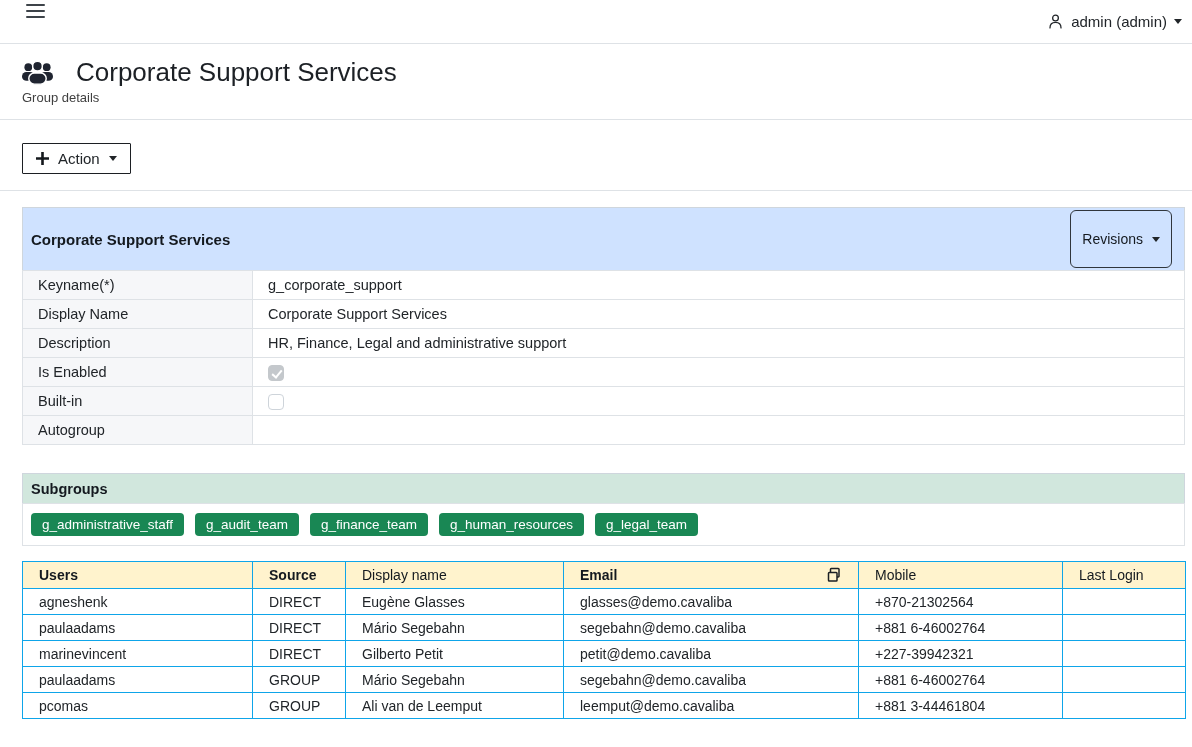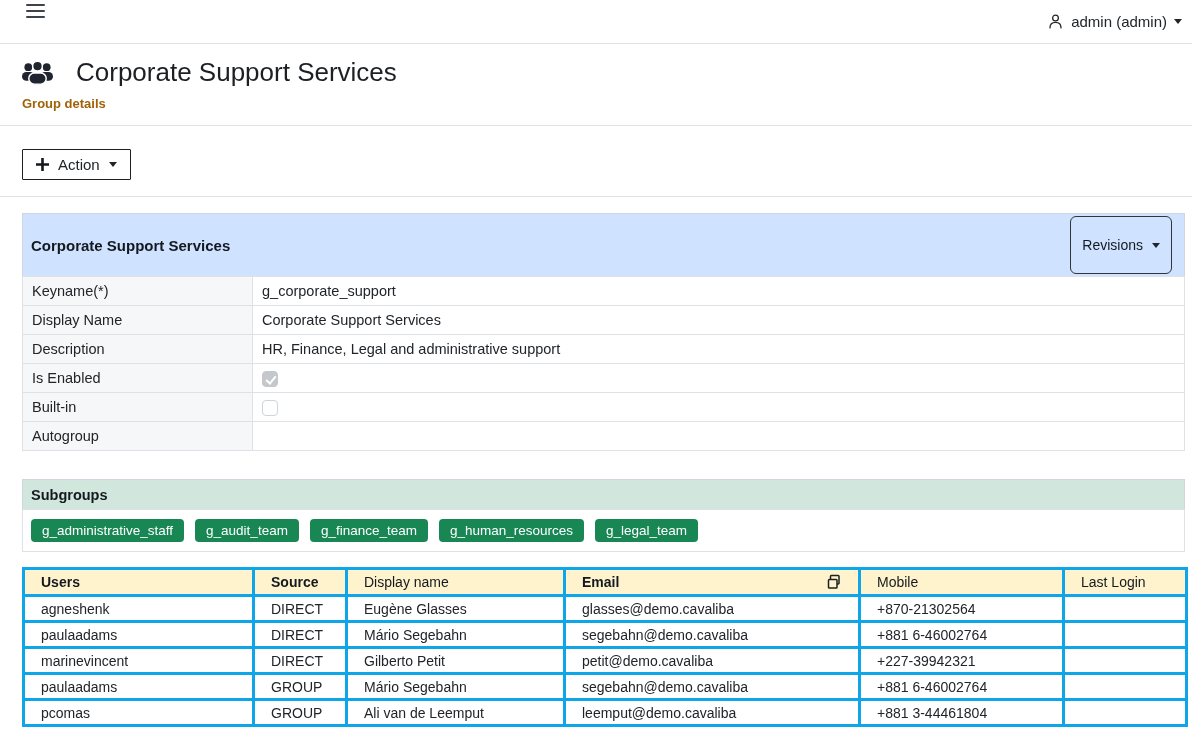--- a/index.html
+++ b/index.html
@@ -12,21 +12,21 @@
   .hamburger { display: flex; flex-direction: column; gap: 4px; cursor: pointer; padding: 4px 2px; }
   .hamburger span { display: block; width: 19px; height: 2px; background: #3d4349; border-radius: 1px; }
   .user-menu { display: flex; align-items: center; gap: 7px; font-size: 15px; cursor: pointer; }
   .caret { width: 0; height: 0; border-left: 4px solid transparent; border-right: 4px solid transparent;
     border-top: 5px solid #212529; display: inline-block; }
 
   
   .page-head { padding: 13px 22px 0 22px; }
   .title-row { display: flex; align-items: center; gap: 23px; }
   .page-title { font-size: 26px; font-weight: 400; color: #1c2025; }
-  .page-subtitle { font-size: 13px; color: #a16207; margin-top: 8px; font-weight: bold; }
+  .page-subtitle { font-size: 13px; color: #404040; margin-top: 2px; }
   hr.rule { border: none; border-top: 1px solid #dee2e6; margin-top: 14px; }
 
   
   .action-bar { padding: 23px 22px 16px 22px; }
   .btn-action { display: inline-flex; align-items: center; gap: 9px; background: #fff;
     border: 1px solid #1c1f23; border-radius: 1px; padding: 6px 13px; font-size: 15px;
     font-family: inherit; color: #212529; cursor: pointer; }
   .btn-action .caret { border-top-width: 5px; }
 
   
@@ -36,38 +36,38 @@
   .panel { margin-top: 16px; }
   .panel-head { display: flex; align-items: center; justify-content: space-between;
     border: 1px solid #cfd6dd; border-bottom: none; padding: 2px 8px; min-height: 33px; }
   .panel-head.blue { background: #cfe2ff; }
   .panel-head.green { background: #d1e7dd; min-height: 30px; }
   .panel-title { font-size: 15px; font-weight: 700; color: #14191f; }
   .btn-revisions { display: inline-flex; align-items: center; gap: 9px; background: #cfe2ff;
     border: 1px solid #30363c; border-radius: 6px; padding: 20px 11px; font-size: 14px;
     font-family: inherit; color: #14191f; cursor: pointer; margin-right: 4px; }
   table.detail { width: 100%; border-collapse: collapse; table-layout: fixed; font-size: 14.5px; }
-  table.detail td { border: 1px solid #dee2e6; padding: 4px 9px; height: 29px; vertical-align: middle; }
+  table.detail td { border: 1px solid #dee2e6; padding: 4px 15px; height: 29px; vertical-align: middle; }
   table.detail td.lbl { width: 230px; background: #f6f7f9; }
   .cb { display: inline-block; width: 16px; height: 16px; border-radius: 4px;
     border: 1px solid #ced4da; background: #fff; position: relative; vertical-align: middle; }
   .cb.checked { background: #c4c8cc; border-color: #c4c8cc; }
   .cb.checked::after { content: ""; position: absolute; left: 5px; top: 2px; width: 4px; height: 8px;
     border: solid #fff; border-width: 0 2px 2px 0; transform: rotate(40deg); }
 
   
   .panel.subgroups { margin-top: 28px; }
   .badges-row { border: 1px solid #dee2e6; padding: 9px 8px; display: flex; gap: 11px; background: #fff; }
   .badge { background: #198754; color: #fff; font-size: 13.5px; padding: 5px 11px;
     border-radius: 4px; cursor: pointer; line-height: 1; display: inline-flex; align-items: center; height: 23px; }
 
   
   table.users { width: 100%; border-collapse: collapse; table-layout: fixed;
     font-size: 14px; margin-top: 15px; }
-  table.users th, table.users td { border: 3px solid #0ea5e9; padding: 3px 16px;
+  table.users th, table.users td { border: 1px solid #0ea5e9; padding: 3px 16px;
     text-align: left; height: 27px; vertical-align: middle; overflow: hidden; white-space: nowrap; }
   table.users th { background: #fff3cd; font-weight: 400; color: #14191f; }
   table.users th.bold { font-weight: 700; }
   table.users td { height: 26px; }
   th.email-th .th-inner { display: flex; align-items: center; justify-content: space-between; gap: 44px; }
   .copy-btn { background: none; border: none; cursor: pointer; padding: 0; display: inline-flex; }
 </style>
 </head>
 <body>
 

